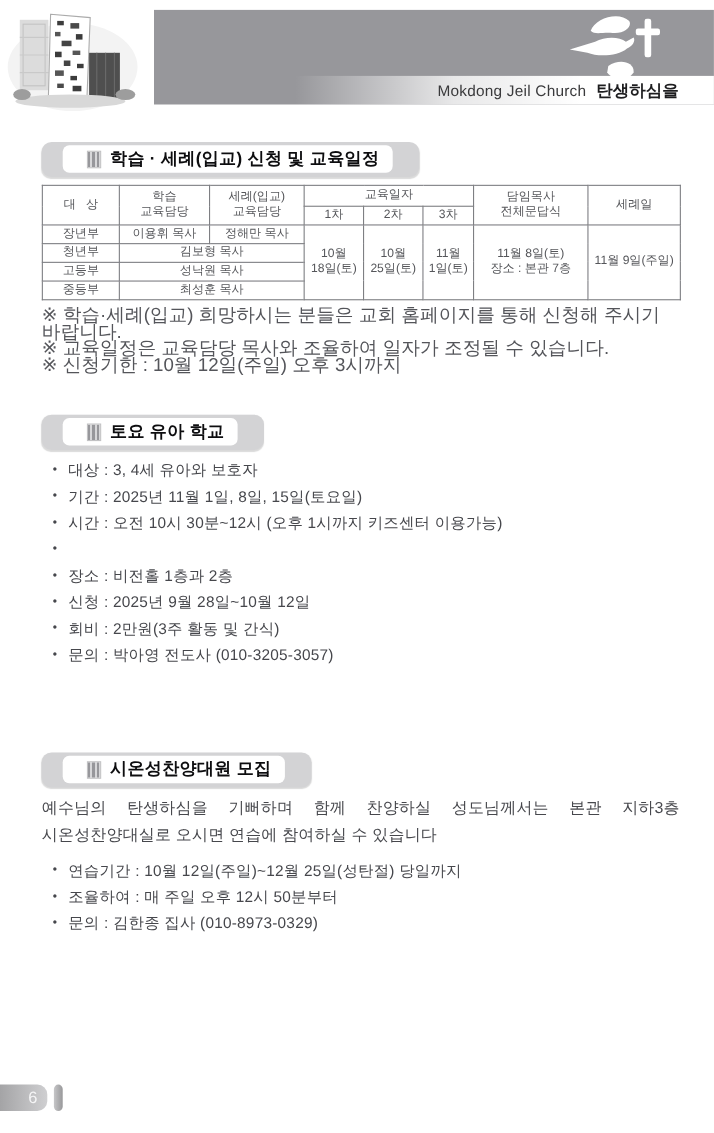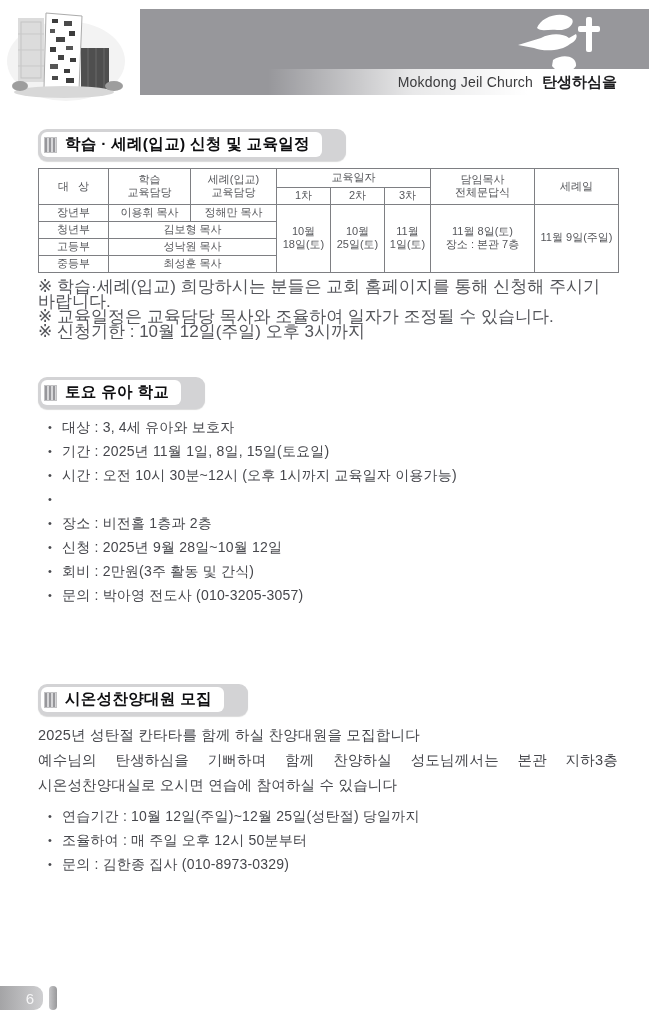--- a/index.html
+++ b/index.html
@@ -30,21 +30,22 @@
   .section { position:absolute; left:38px; width:580px; }
   .sec-pill {
     display:inline-flex; align-items:center;
     background:#d3d3d5; border-radius:9px;
     padding:3px 24px 4px 3px;
     box-shadow:0 1px 1px rgba(0,0,0,0.15);
   }
   .sec-pill-inner {
     background:#ffffff; border-radius:6px;
     display:flex; align-items:center; gap:8px;
-    padding:2px 12px 2px 3px;
+    padding:2px 12px 2px 22px;
+    margin-left:16px;
   }
   .stripes-icon {
     width:13px; height:16px; flex:none;
     background:repeating-linear-gradient(90deg,#97979b 0 2px,#d7d7d9 2px 4px);
     border:1px solid #c2c2c4;
   }
   .sec-title { font-size:15.5px; font-weight:bold; color:#0d0d0f; letter-spacing:0.3px; white-space:nowrap; }
 
   
   .tbl {
@@ -215,21 +216,21 @@
     <li>
         <span class="dot">•</span>
         <span>대상 : 3, 4세 유아와 보호자</span>
       </li>
     <li>
         <span class="dot">•</span>
         <span>기간 : 2025년 11월 1일, 8일, 15일(토요일)</span>
       </li>
     <li>
         <span class="dot">•</span>
-        <span>시간 : 오전 10시 30분~12시 (오후 1시까지 교육일자 이용가능)</span>
+        <span>시간 : 오전 10시 30분~12시 (오후 1시까지 키즈센터 이용가능)</span>
       </li>
     <li>
         <span class="dot">•</span>
       </li>
     <li>
         <span class="dot">•</span>
         <span>장소 : 비전홀 1층과 2층</span>
       </li>
     <li>
         <span class="dot">•</span>
@@ -247,21 +248,20 @@
 </div>
 
 <div class="section" style="top:684px;">
   <div class="sec-pill">
     <div class="sec-pill-inner">
       <span class="stripes-icon"></span>
       <span class="sec-title">시온성찬양대원 모집</span>
     </div>
   </div>
   <div class="para">
-    <div>2025년 성탄절 칸타타를 함께 하실 찬양대원을 모집합니다</div>
     <div class="just">예수님의 탄생하심을 기뻐하며 함께 찬양하실 성도님께서는 본관 지하3층</div>
     <div>시온성찬양대실로 오시면 연습에 참여하실 수 있습니다</div>
   </div>
   <ul class="blist">
     <li>
         <span class="dot">•</span>
         <span>연습기간 : 10월 12일(주일)~12월 25일(성탄절) 당일까지</span>
       </li>
     <li>
         <span class="dot">•</span>

